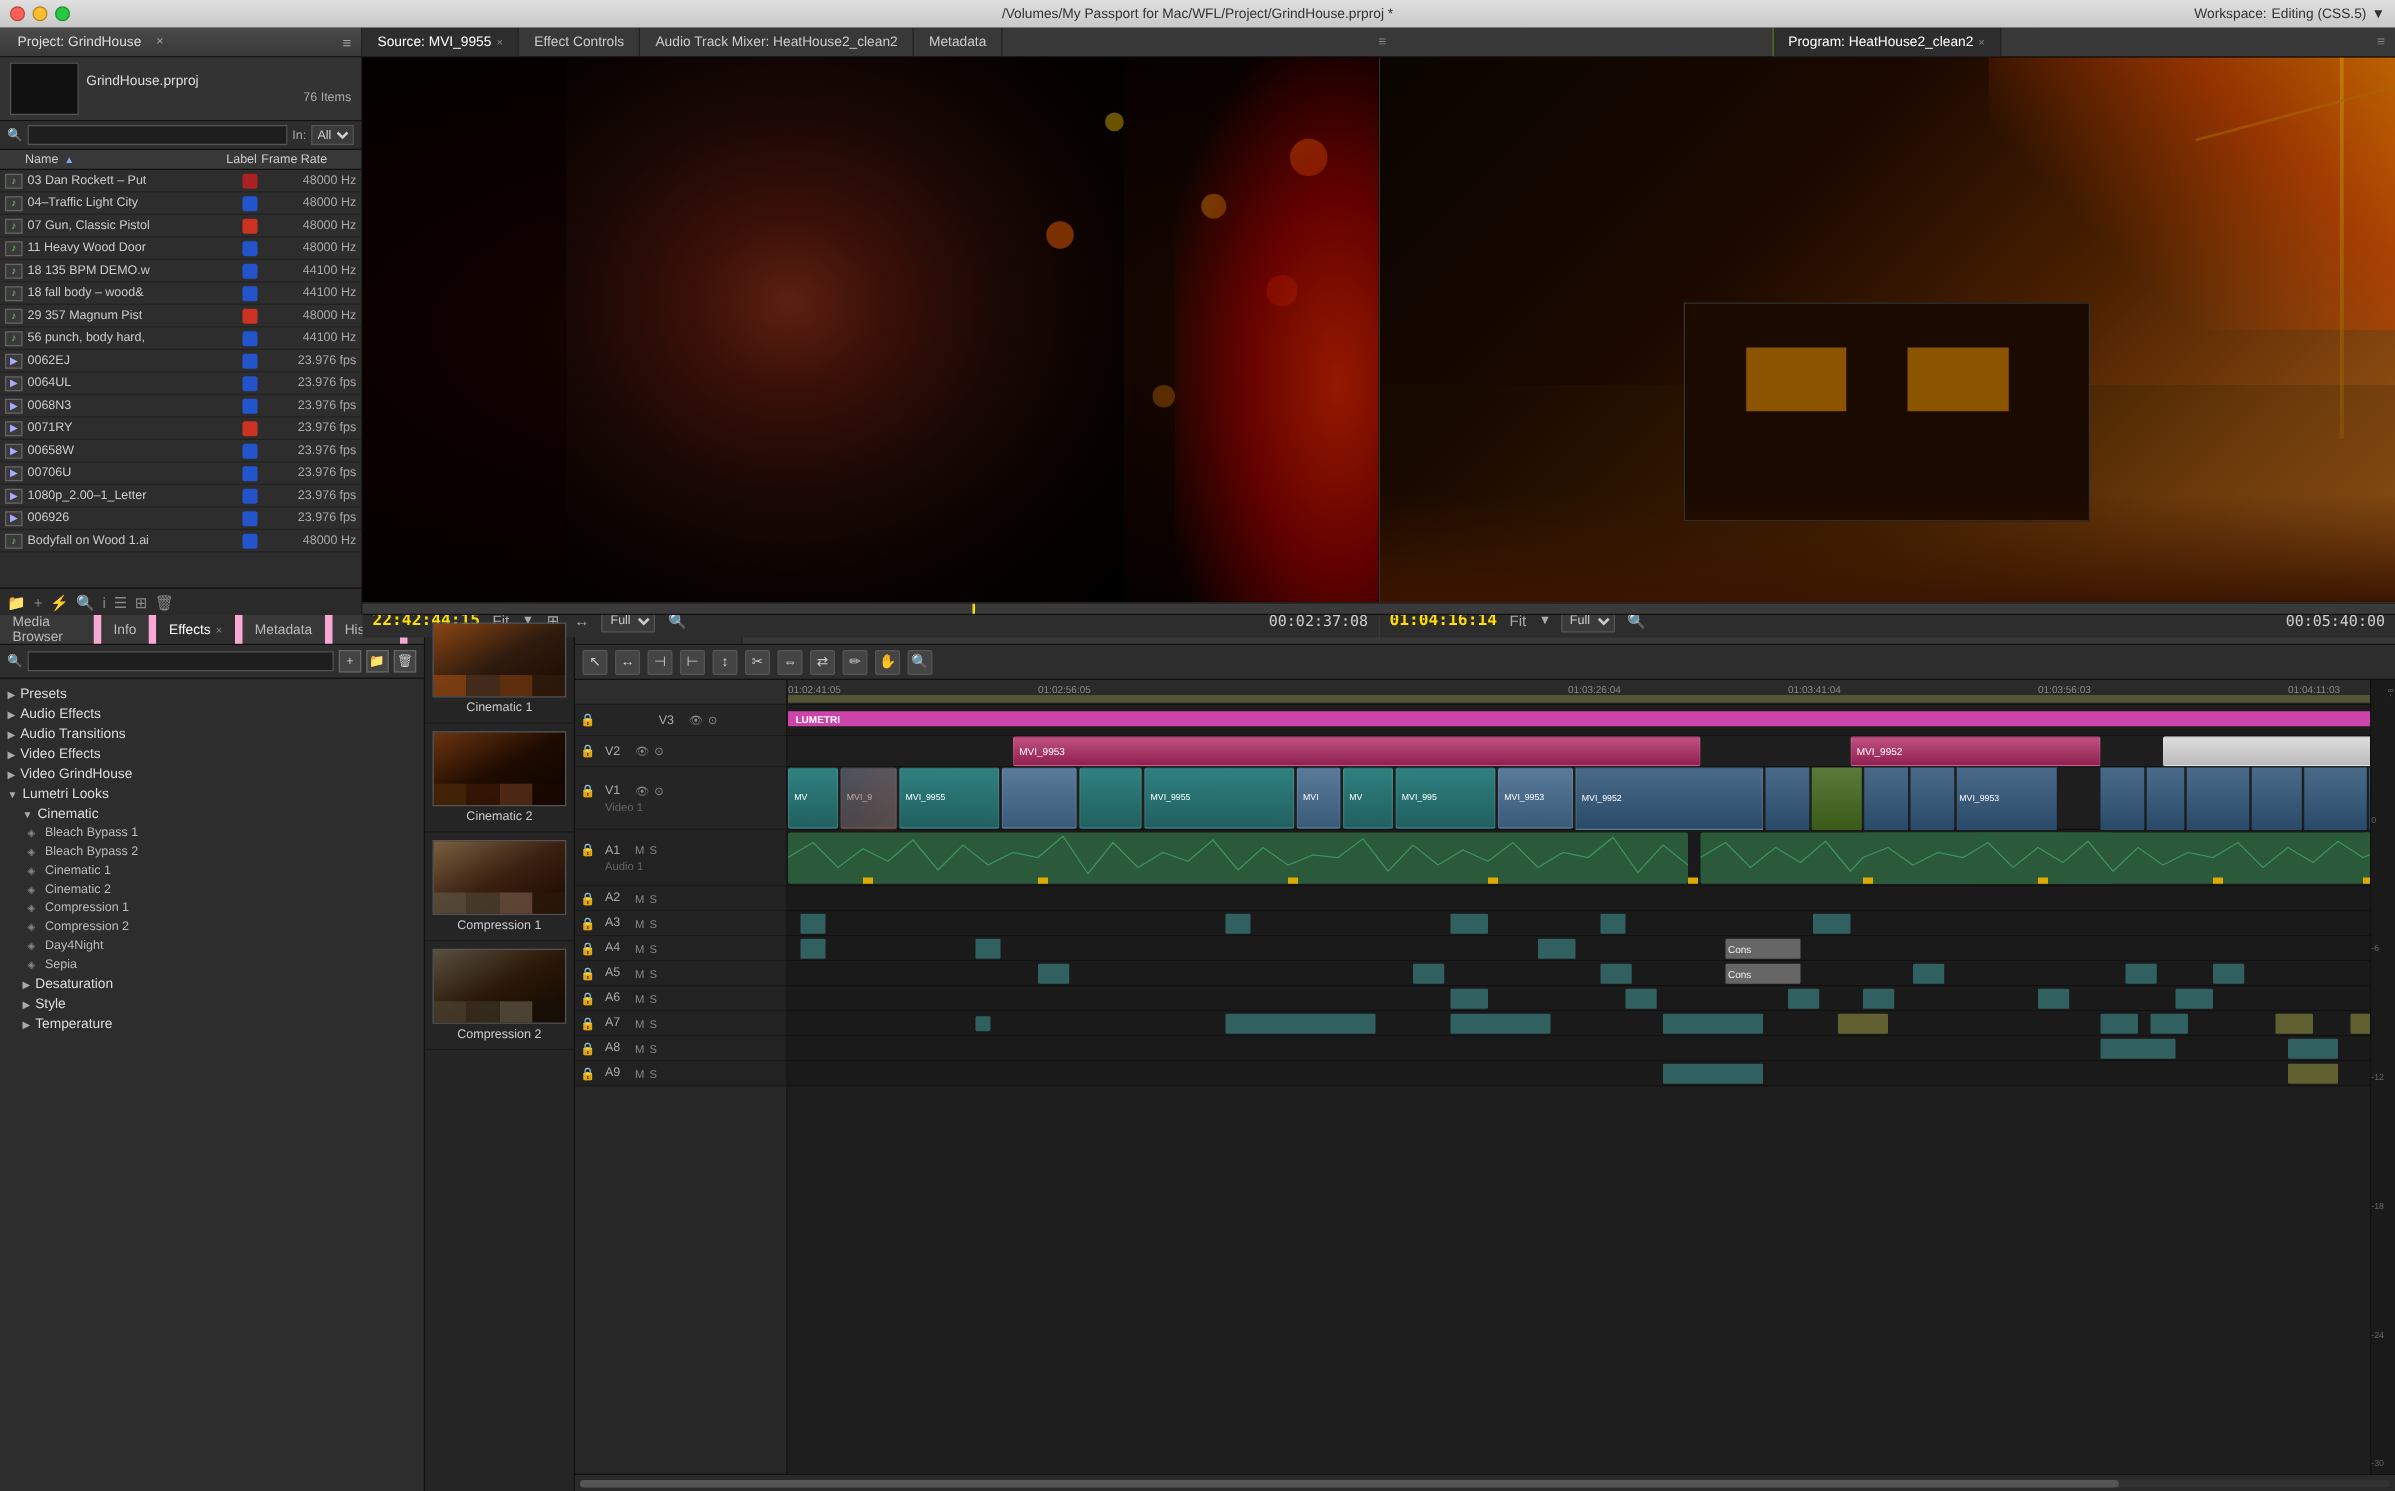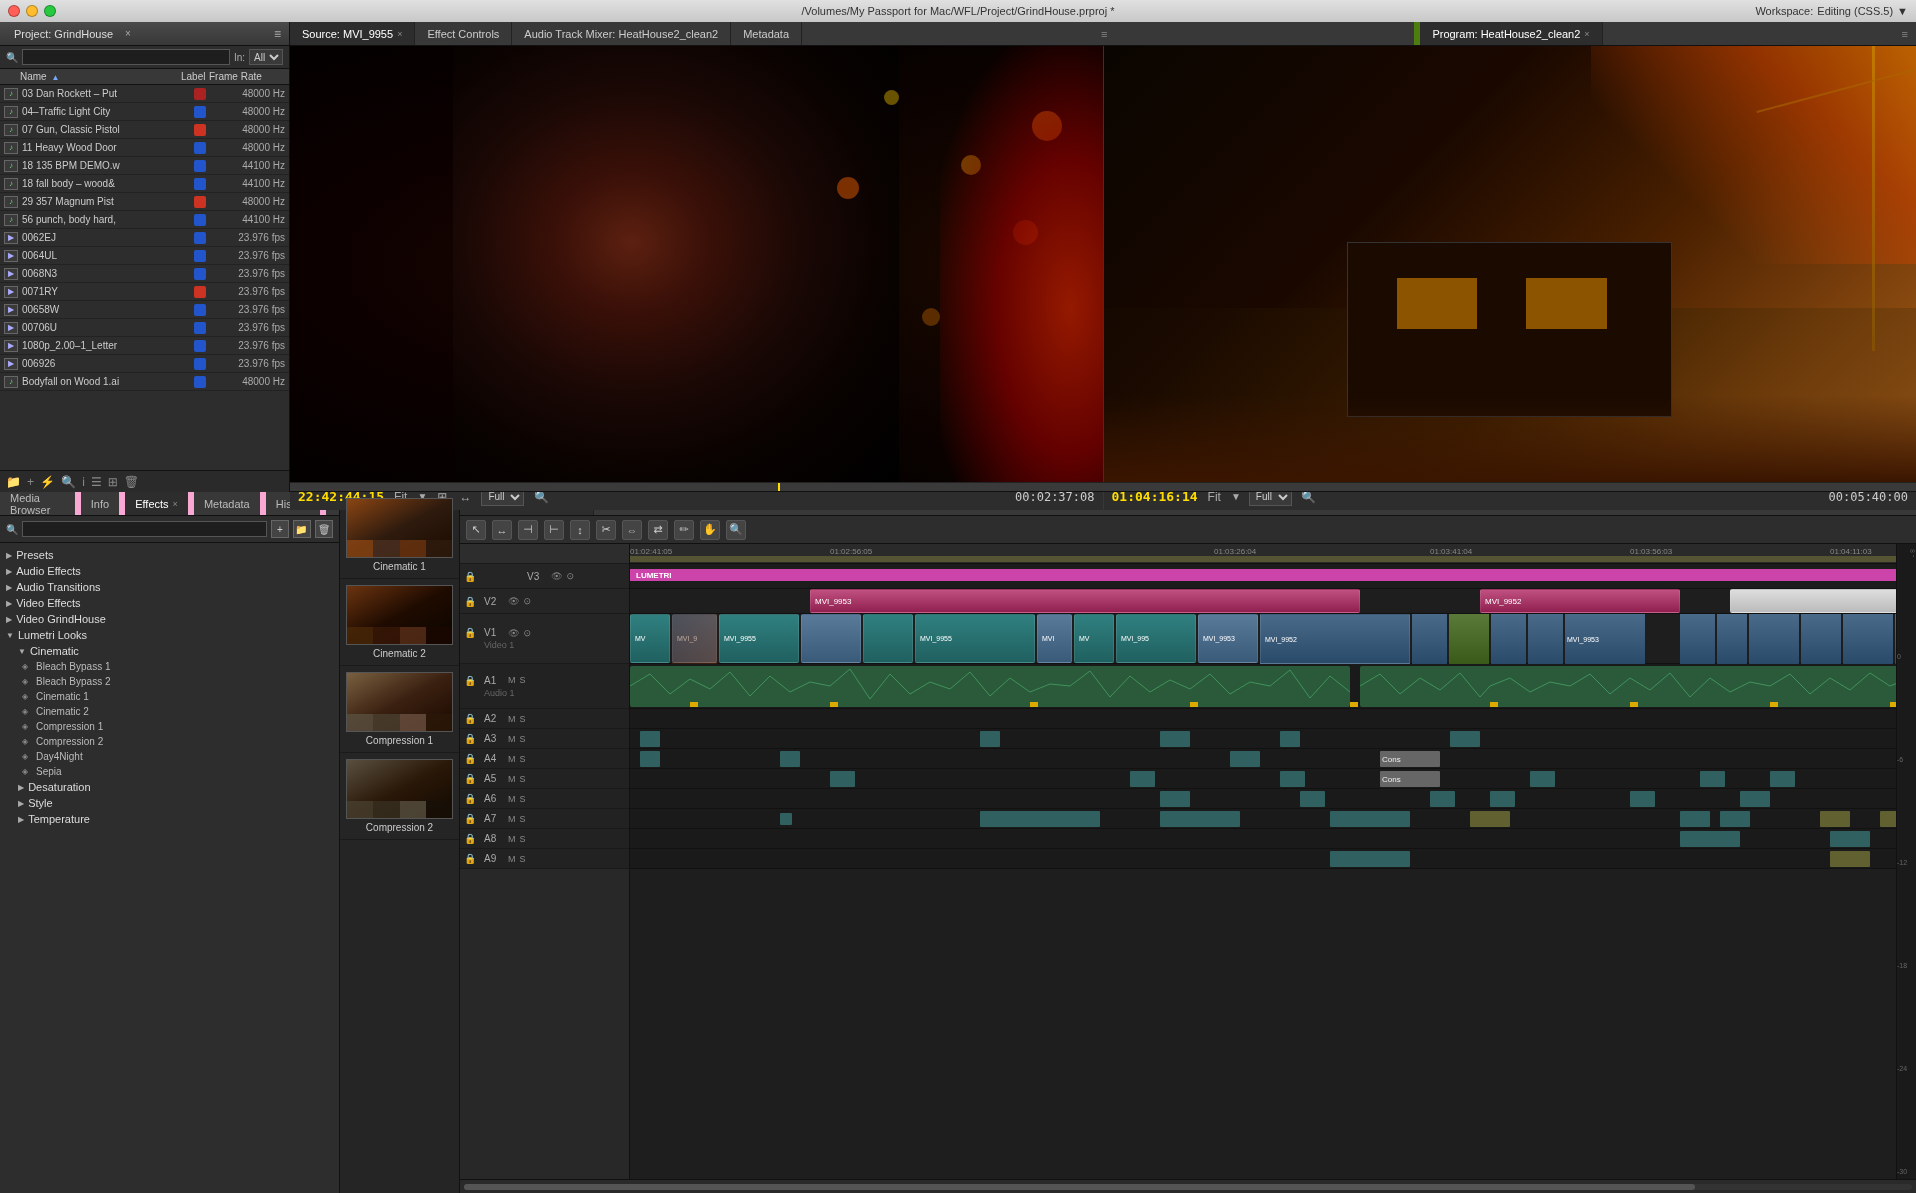--- a/index.html
+++ b/index.html
@@ -562,20 +562,27 @@
 
   <div class="top-panels">
 
     <div class="project-panel">
       <div class="panel-header">
         <span class="panel-tab">Project: GrindHouse</span>
         <span class="panel-close">×</span>
         <span class="panel-menu">≡</span>
       </div>
 
+      <div class="project-info">
+        <div class="thumbnail-box"></div>
+        <div style="display:flex;flex-direction:column;flex:1;gap:2px;">
+          <span class="project-name">GrindHouse.prproj</span>
+          <span class="project-count">76 Items</span>
+        </div>
+      </div>
 
       <div class="search-bar">
         <span style="color:#888;font-size:10px;">🔍</span>
         <input class="search-input" type="text" style="">
         <span class="in-label">In:</span>
         <select class="in-select">
           <option>All</option>
         </select>
       </div>
 
@@ -716,21 +723,21 @@
           <span>Effect Controls</span>
         </div>
         <div class="preview-tab">
           <span>Audio Track Mixer: HeatHouse2_clean2</span>
         </div>
         <div class="preview-tab">
           <span>Metadata</span>
         </div>
         <span class="preview-tab-menu">≡</span>
 
-        <div class="preview-tab active" style="margin-left:auto;border-left:6px solid #4d7c0f;">
+        <div class="preview-tab active" style="margin-left:auto;border-left:1px solid #4d7c0f;">
           <span>Program: HeatHouse2_clean2</span>
           <span class="preview-tab-close">×</span>
         </div>
         <span class="preview-tab-menu">≡</span>
       </div>
 
       <div class="preview-monitors">
 
         <div class="monitor-source">
           <div class="source-video">
@@ -1065,21 +1072,21 @@
           </div>
         </div>
 
         <div style="flex:1;overflow-x:auto;overflow-y:auto;position:relative;background:#1e1e1e;">
           <div style="width:1600px;position:relative;">
 
             <div style="height:20px;background:#2a2a2a;border-bottom:1px solid #111;position:relative;">
               <span style="position:absolute;left:0px;top:3px;font-size:8px;color:#888;">01:02:41:05</span>
               <span style="position:absolute;left:200px;top:3px;font-size:8px;color:#888;">01:02:56:05</span>
               <span style="position:absolute;left:400px;top:3px;font-size:8px;color:#888;margin-top:36px;">01:03:11:05</span>
-              <span style="position:absolute;left:584px;top:3px;font-size:8px;color:#888;">01:03:26:04</span>
+              <span style="position:absolute;left:624px;top:3px;font-size:8px;color:#888;">01:03:26:04</span>
               <span style="position:absolute;left:800px;top:3px;font-size:8px;color:#888;">01:03:41:04</span>
               <span style="position:absolute;left:1000px;top:3px;font-size:8px;color:#888;">01:03:56:03</span>
               <span style="position:absolute;left:1200px;top:3px;font-size:8px;color:#888;">01:04:11:03</span>
 
               <div style="position:absolute;left:0;top:12px;right:0;height:6px;background:#3a3a2a;">
                 <div style="position:absolute;left:0;right:200px;height:100%;background:#555533;"></div>
               </div>
             </div>
 
             <div style="height:25px;position:relative;background:#1c1c1c;border-bottom:1px solid #111;">

